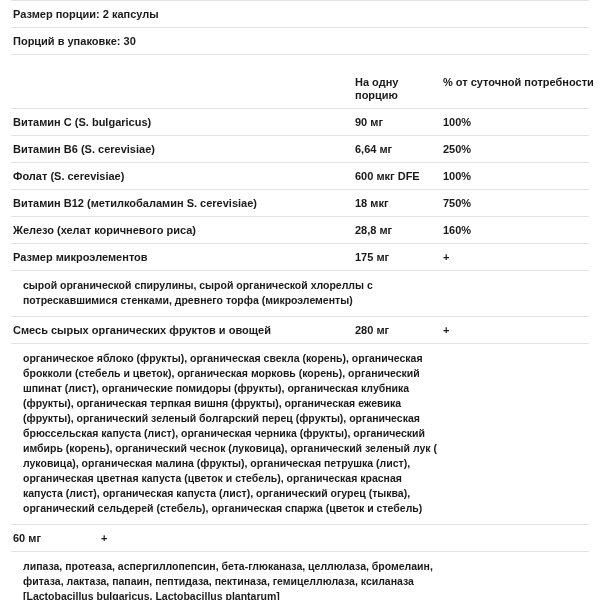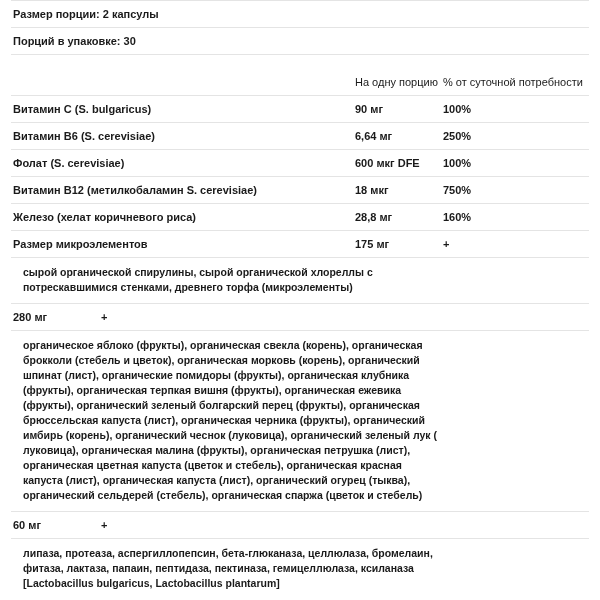--- a/index.html
+++ b/index.html
@@ -50,21 +50,21 @@
     width: 88px;
     flex: 0 0 88px;
   }
   .row .dv {
     flex: 1 1 auto;
   }
 
   .row.header .name,
   .row.header .amount,
   .row.header .dv {
-    font-weight: normal;
+    font-weight: bold;
   }
 
   
   .spacer {
     height: 14px;
   }
 
   
   .desc {
     padding: 7px 13px 8px 23px;
@@ -147,20 +147,21 @@
     <div class="amount">175 мг</div>
     <div class="dv">+</div>
   </div>
   <div class="rule"></div>
 
   <div class="desc">сырой органической спирулины, сырой органической хлореллы с потрескавшимися стенками, древнего торфа (микроэлементы)</div>
 
   <div class="rule"></div>
 
   <div class="row">
+    <div class="name">Смесь сырых органических фруктов и овощей</div>
     <div class="amount">280 мг</div>
     <div class="dv">+</div>
   </div>
   <div class="rule"></div>
 
   <div class="desc narrow">органическое яблоко (фрукты), органическая свекла (корень), органическая брокколи (стебель и цветок), органическая морковь (корень), органический шпинат (лист), органические помидоры (фрукты), органическая клубника (фрукты), органическая терпкая вишня (фрукты), органическая ежевика (фрукты), органический зеленый болгарский перец (фрукты), органическая брюссельская капуста (лист), органическая черника (фрукты), органический имбирь (корень), органический чеснок (луковица), органический зеленый лук ( луковица), органическая малина (фрукты), органическая петрушка (лист), органическая цветная капуста (цветок и стебель), органическая красная капуста (лист), органическая капуста (лист), органический огурец (тыква), органический сельдерей (стебель), органическая спаржа (цветок и стебель)</div>
 
   <div class="rule"></div>
 
   <div class="row">

